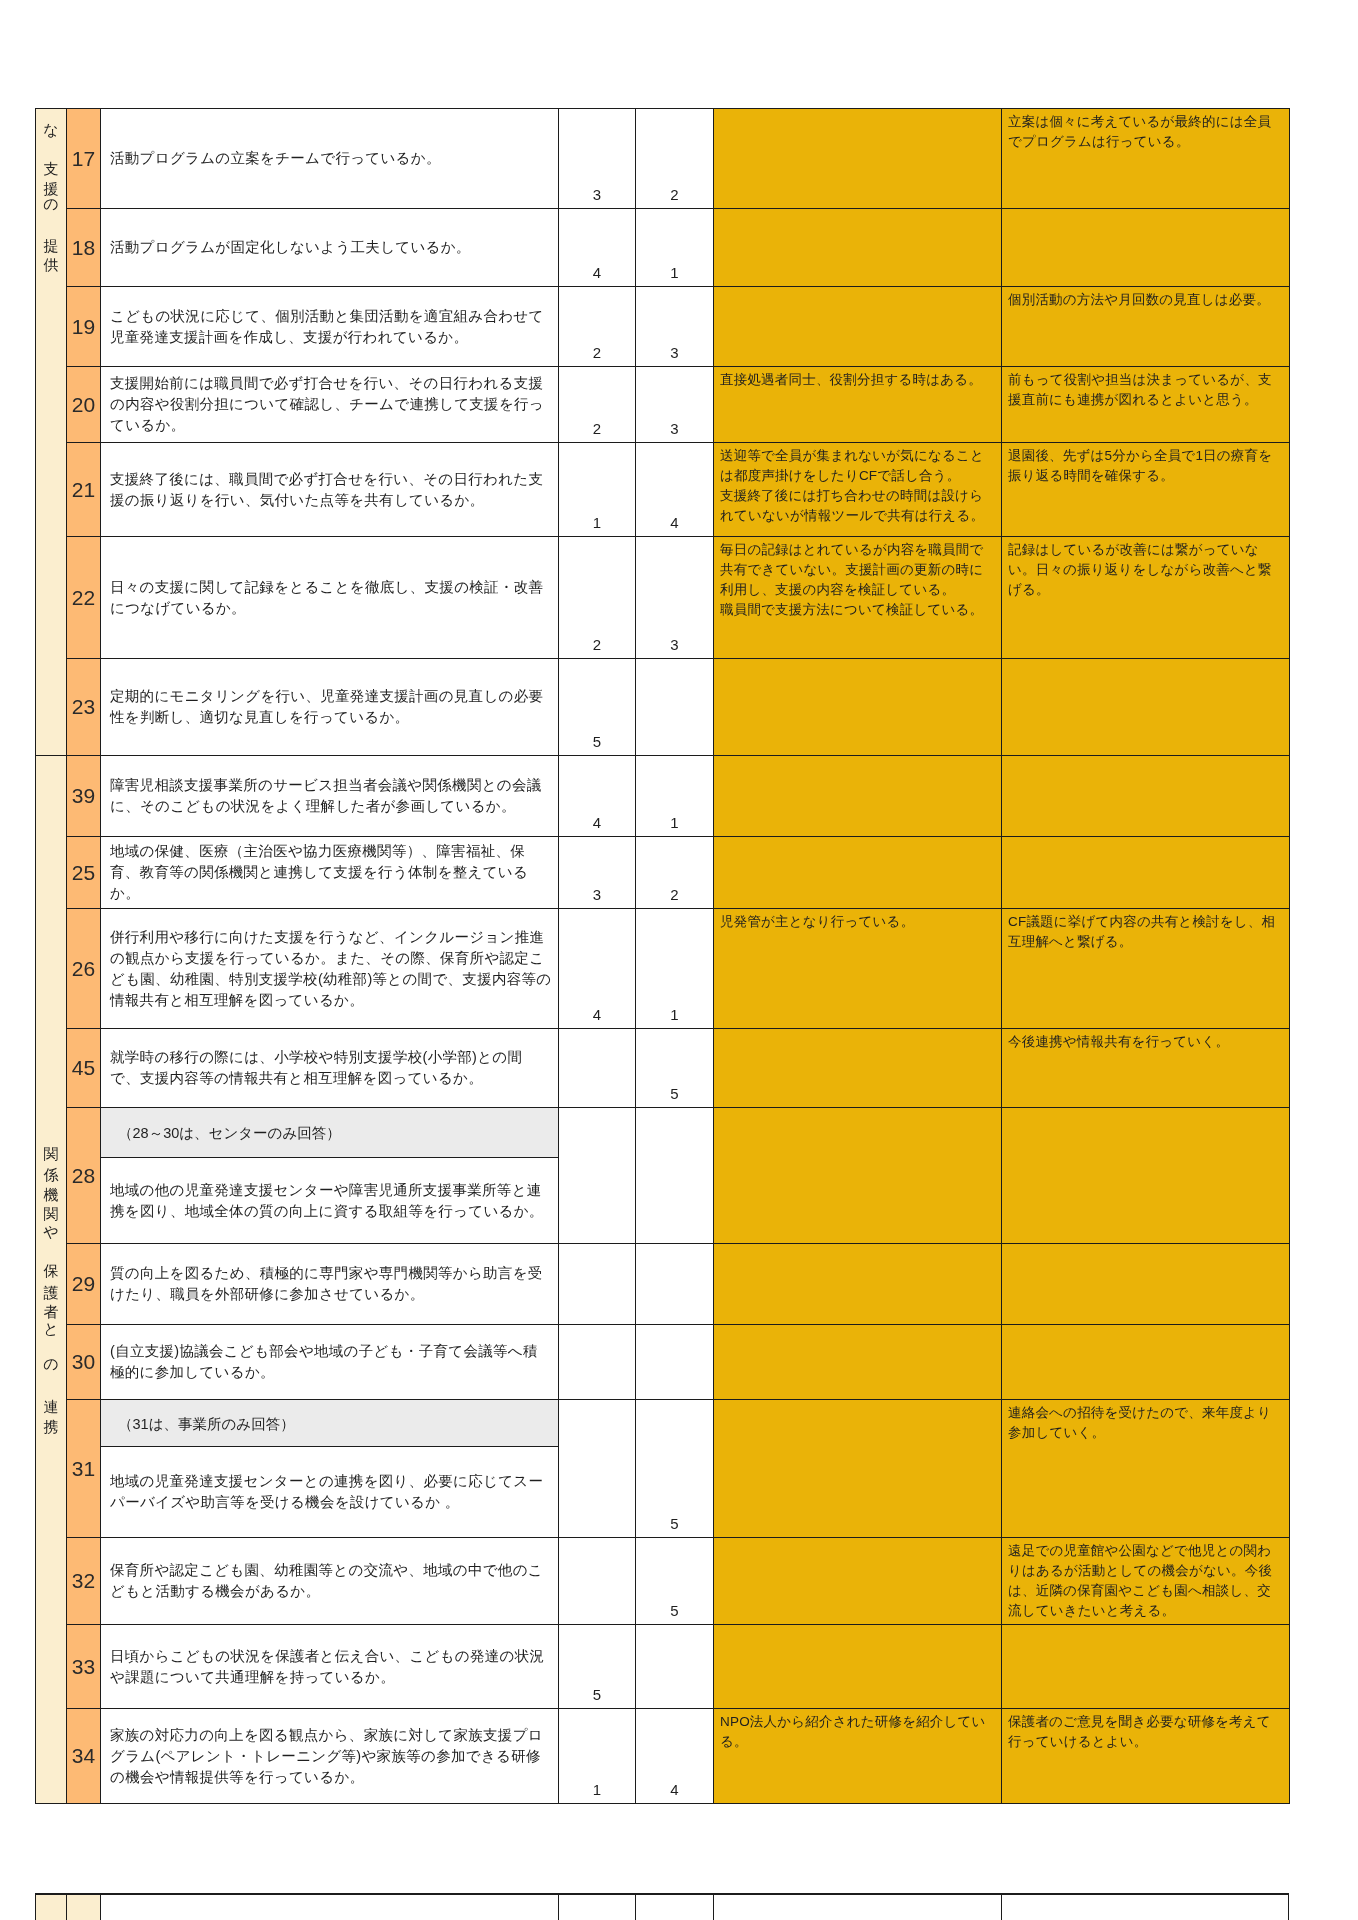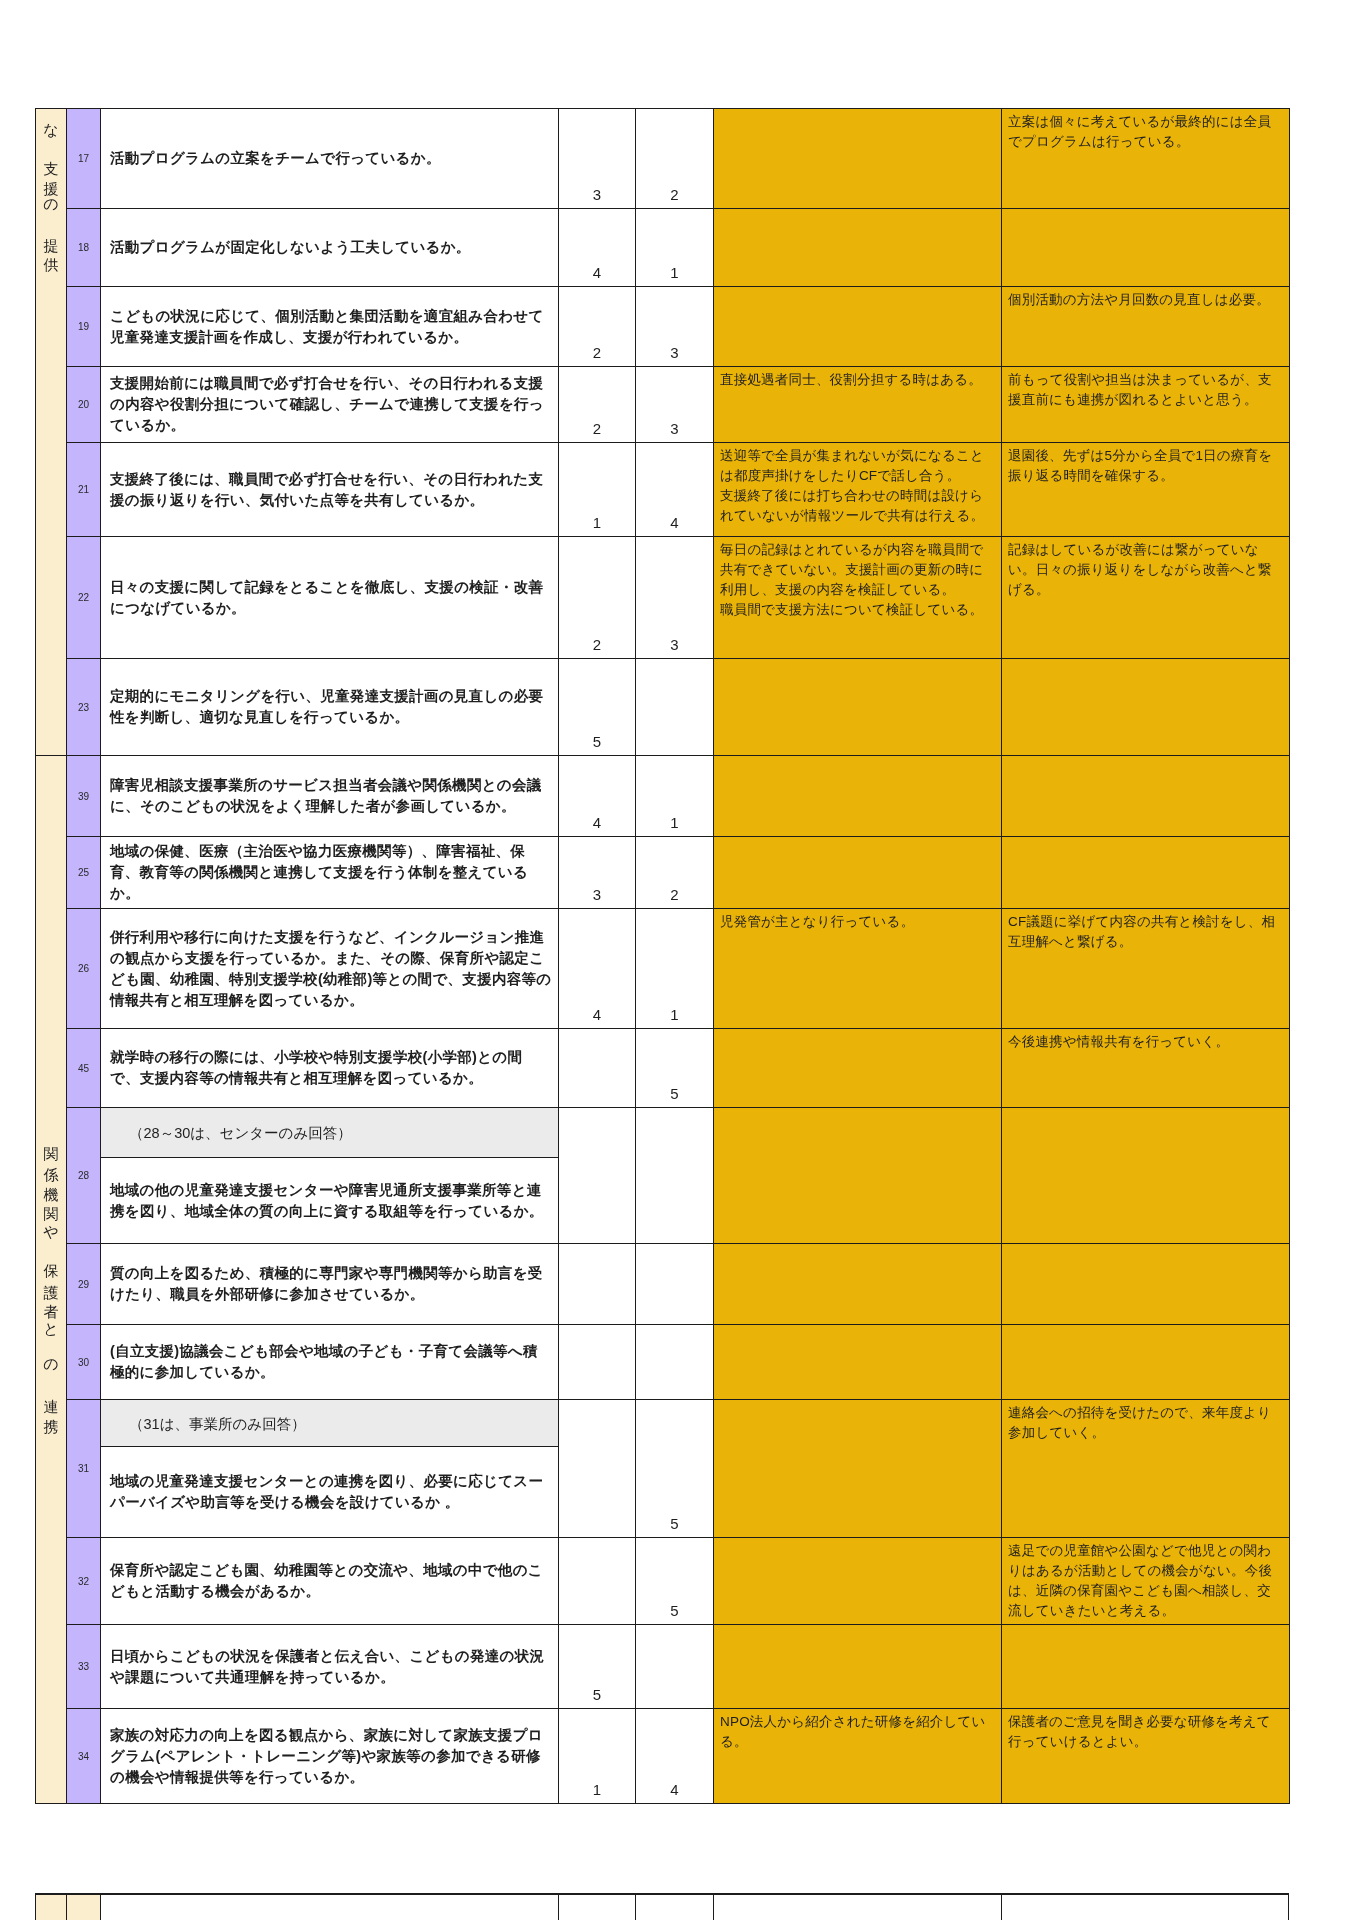--- a/index.html
+++ b/index.html
@@ -32,40 +32,39 @@
     writing-mode:vertical-rl;
     text-orientation:upright;
     font-size:15px;
     letter-spacing:20px;
     line-height:30px;
     margin:0 auto;
     padding-top:3px;
     white-space:nowrap;
   }
   td.num{
-    background:#c4b5fd;
+    background:#fdba74;
     text-align:center;
     vertical-align:middle;
-    font-size:10px;
+    font-size:21px;
     color:#2a2a2a;
   }
   td.q{
     background:#ffffff;
     vertical-align:middle;
     font-size:14.5px;
     line-height:21px;
     padding:4px 6px 4px 9px;
     letter-spacing:0.3px;
-    font-weight:bold;
   }
   td.band{
     background:#ebebeb;
     vertical-align:middle;
     font-size:14.5px;
-    padding:6px 6px 4px 28px;
+    padding:6px 6px 4px 17px;
     border-bottom:1px solid #9a9a9a;
   }
   td.q.under-band{border-top:1px solid #9a9a9a;}
   td.s{
     background:#ffffff;
     text-align:center;
     vertical-align:bottom;
     font-size:15px;
     padding-bottom:5px;
   }

